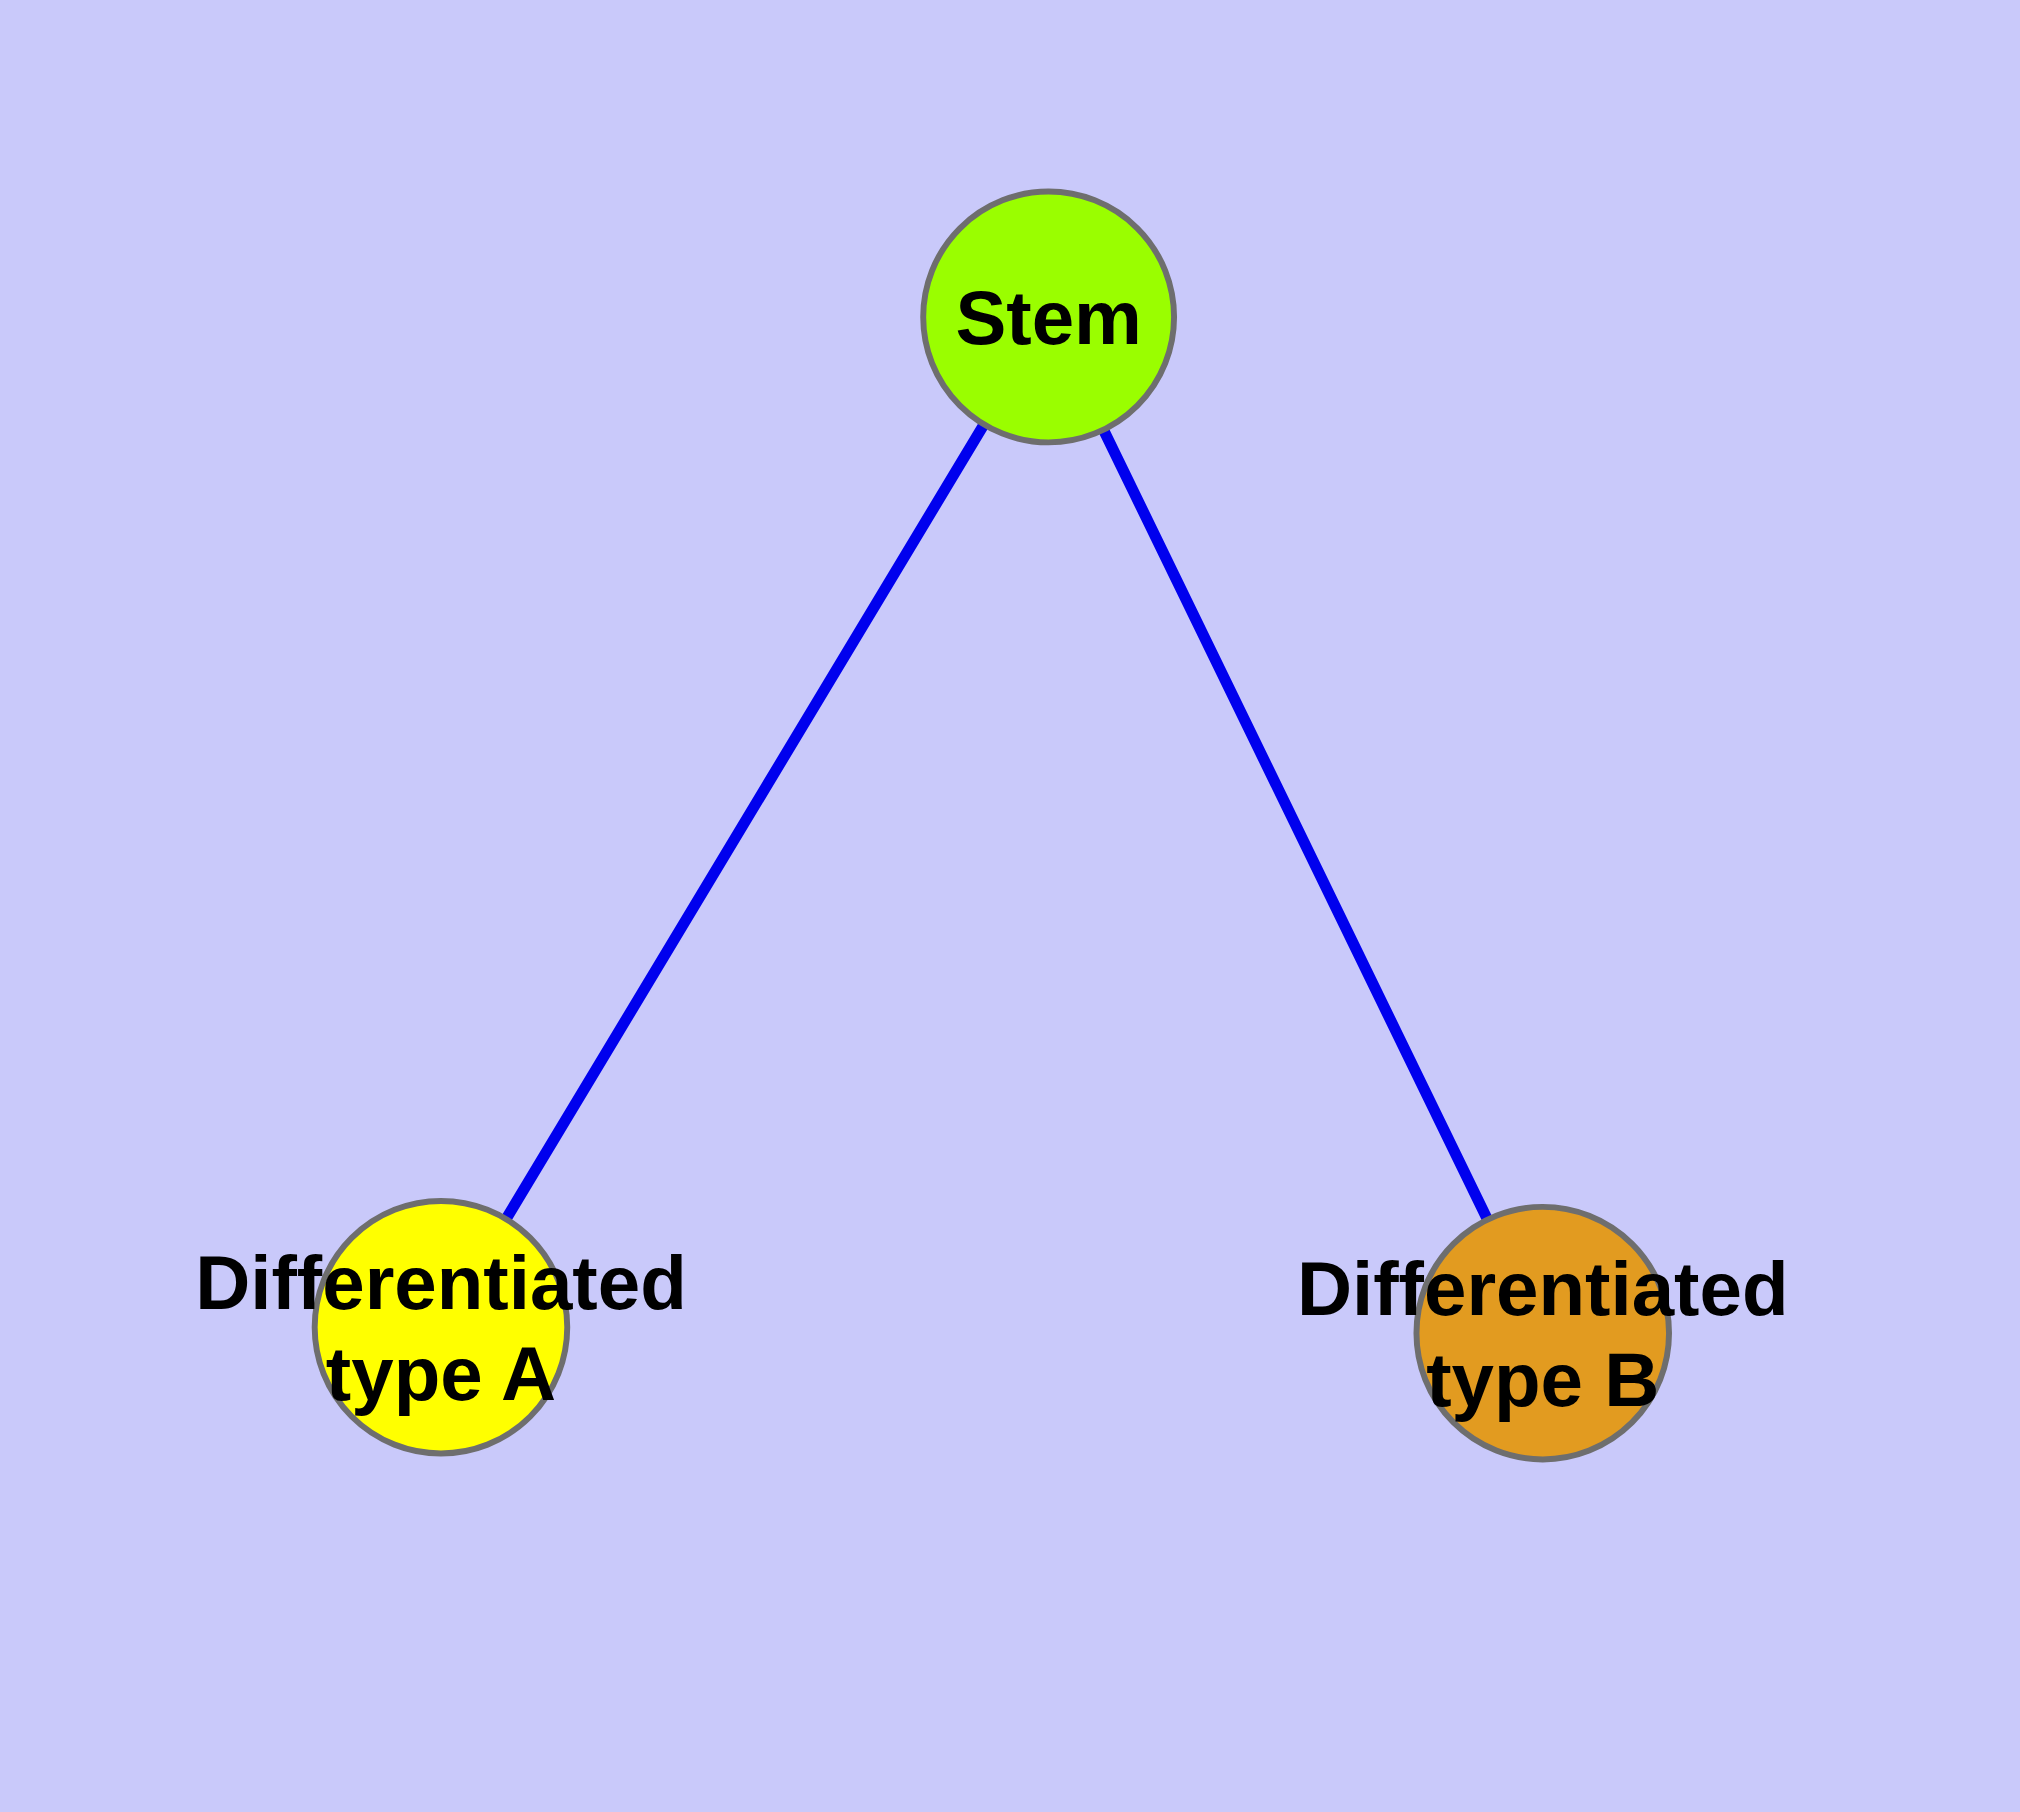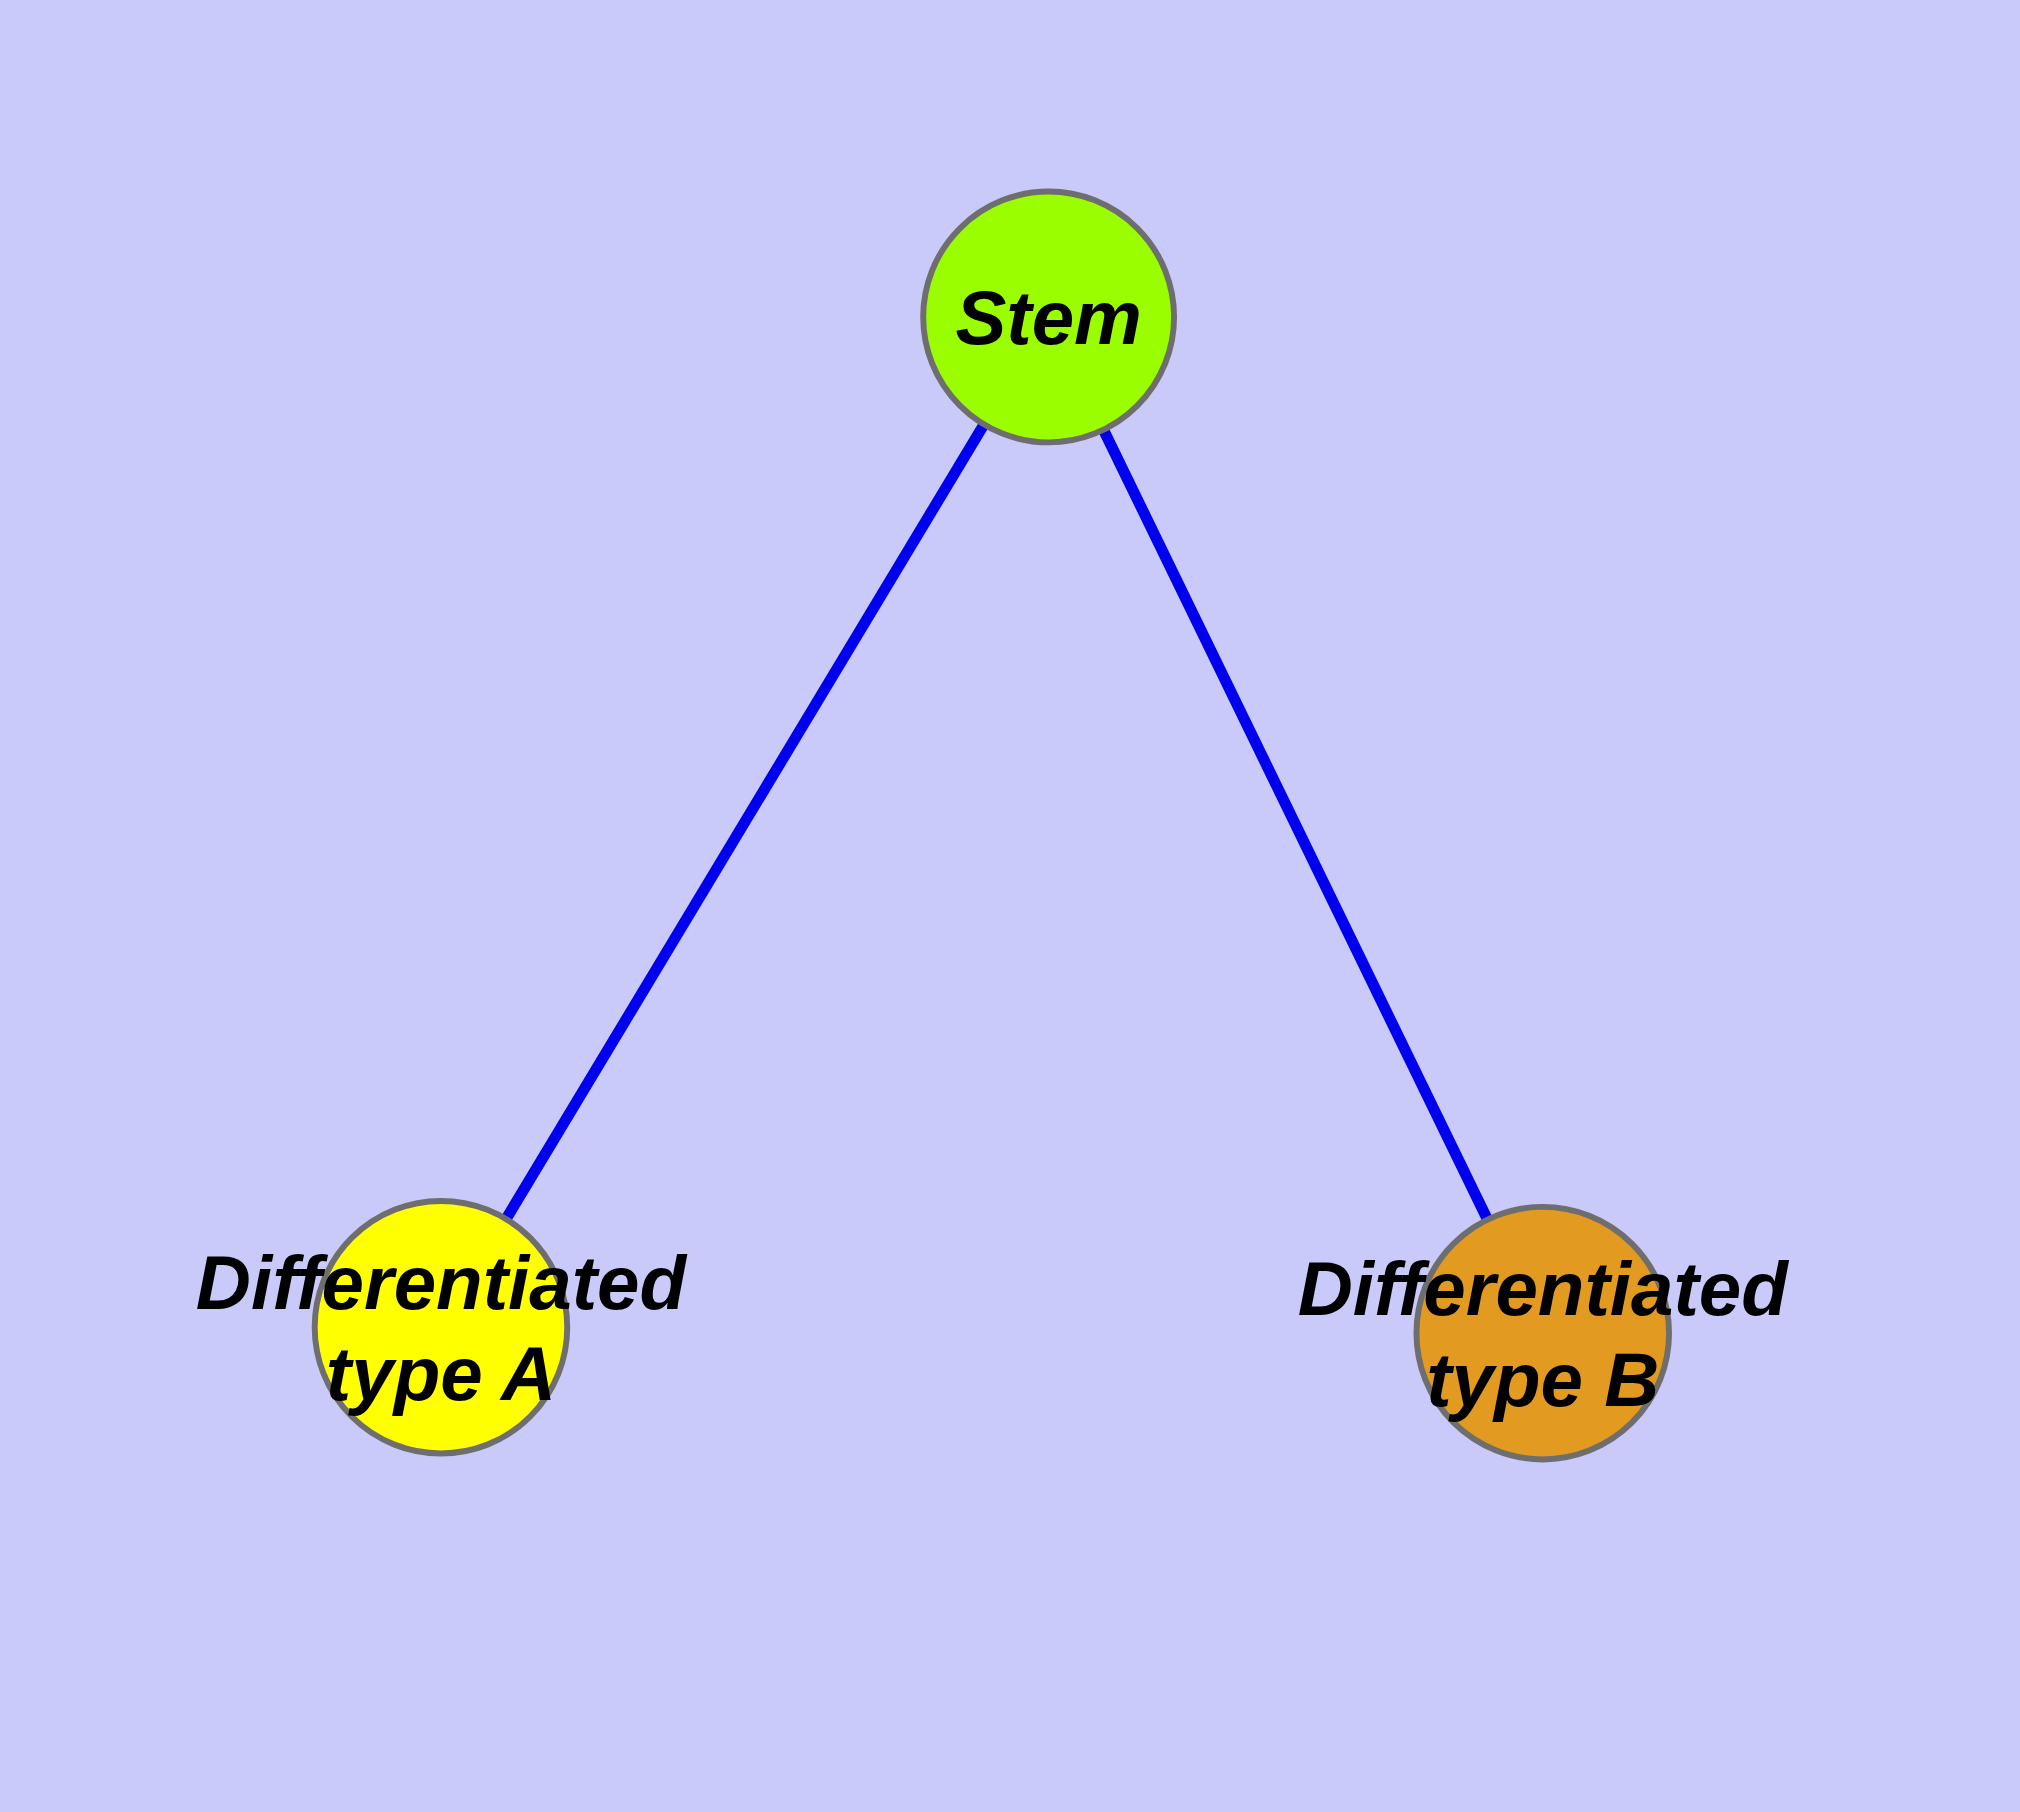--- a/index.html
+++ b/index.html
@@ -5,21 +5,20 @@
   html, body {
     margin: 0;
     padding: 0;
     background: #c9c9fa;
   }
   .canvas {
     width: 1834px;
     height: 1812px;
     position: relative;
     overflow: hidden;
-    font-style: italic;
   }
   svg { display: block; }
   .edge {
     stroke-width: 13;
     fill: none;
     stroke-linecap: round;
   }
   .node-circle {
     stroke: #6e6e6e;
     stroke-width: 7;

